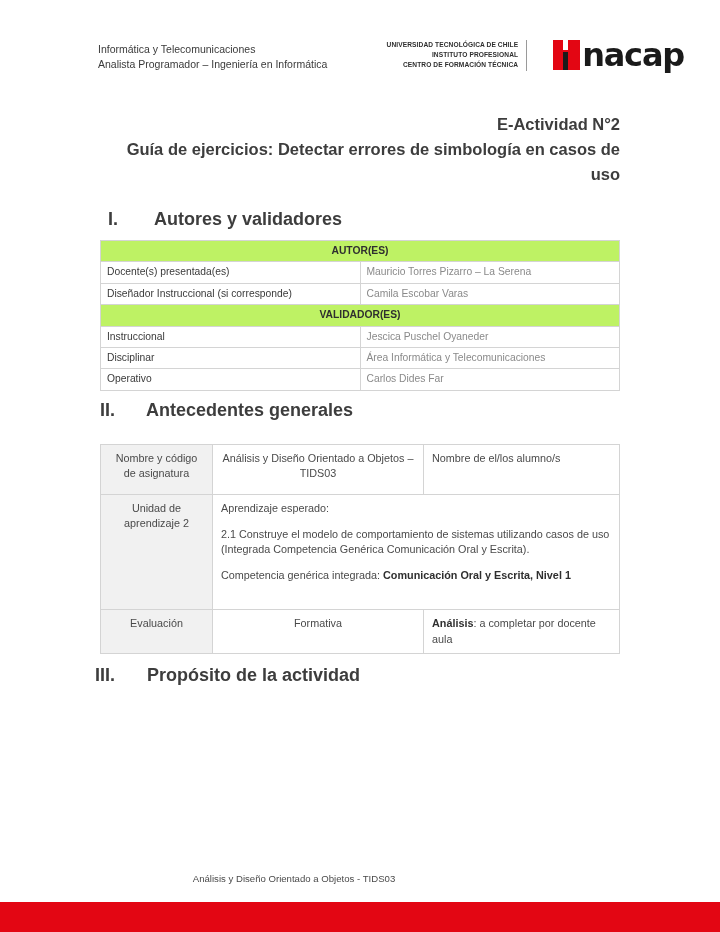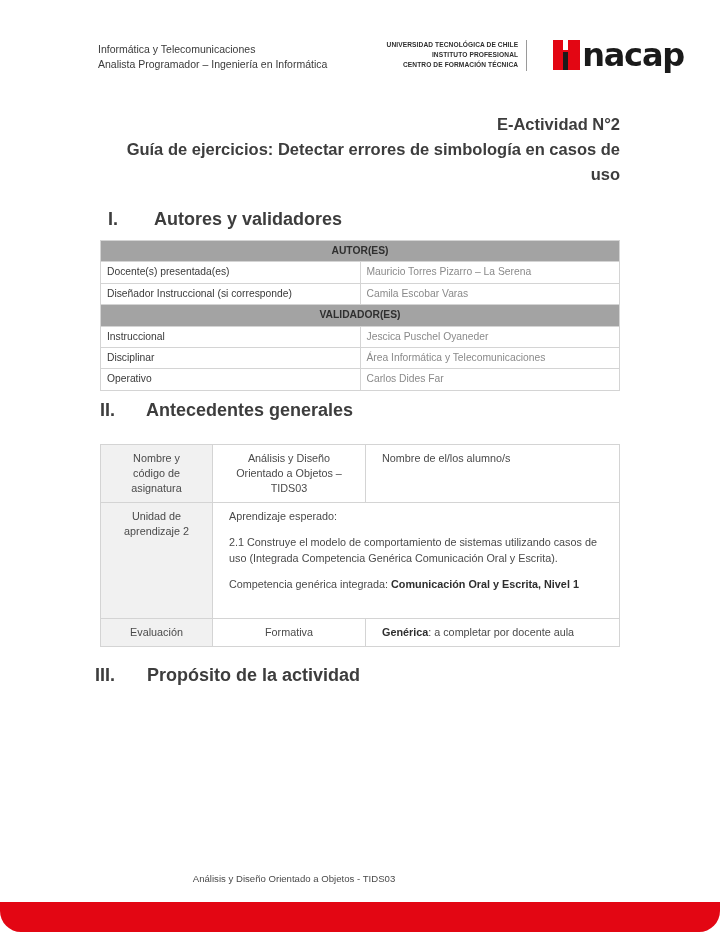--- a/index.html
+++ b/index.html
@@ -7,21 +7,20 @@
     margin: 0; padding: 0;
     width: 720px; height: 932px;
     background: #ffffff;
     font-family: "Liberation Sans", sans-serif;
   }
   #page {
     position: relative;
     width: 720px; height: 932px;
     background: #ffffff;
     overflow: hidden;
-    border-radius: 21px;
   }
 
   
   .doc-header {
     position: absolute;
     top: 40px; left: 98px;
     width: 586px;
     display: flex;
     justify-content: space-between;
     align-items: flex-start;
@@ -115,40 +114,40 @@
     color: #555555;
     table-layout: fixed;
   }
   table.doc-table td {
     border: 1px solid #d4d4d4;
     padding: 3px 6px;
     vertical-align: top;
     line-height: 1.4;
   }
   .hdr-cell {
-    background: #a3a3a3;
+    background: #bef264;
     text-align: center;
     font-weight: bold;
     color: #2f2f2f;
   }
   .shade { background: #f1f1f1; }
   .lbl { color: #3a3a3a; }
   .val { color: #8a8a8a; }
   .ctr { text-align: center; }
   .bold-inline { font-weight: bold; color: #2f2f2f; }
 
   
   #table-autores { top: 240px; left: 100px; width: 520px; }
   #table-autores td.c1 { width: 202px; }
 
   
   #table-antecedentes { top: 444px; left: 100px; width: 520px; font-size: 10.8px; }
-  #table-antecedentes td { padding: 6px 16px; color: #4a4a4a; }
+  #table-antecedentes td { padding: 6px 8px; color: #4a4a4a; }
   #table-antecedentes td.a1 { width: 112px; }
-  #table-antecedentes td.a2 { width: 153px; }
+  #table-antecedentes td.a2 { width: 211px; }
 
   .unit-cell { line-height: 1.55; }
   .unit-cell p { margin: 0 0 11px 0; }
   .unit-cell p:last-child { margin-bottom: 20px; }
 
   
   .body-par {
     position: absolute;
     font-size: 10.6px;
     line-height: 1.62;
@@ -251,21 +250,21 @@
         <td class="a1 shade ctr">Unidad de aprendizaje 2</td>
         <td class="unit-cell" colspan="2">
           <p>Aprendizaje esperado:</p>
           <p>2.1 Construye el modelo de comportamiento de sistemas utilizando casos de uso (Integrada Competencia Genérica Comunicación Oral y Escrita).</p>
           <p><span>Competencia genérica integrada: </span><span class="bold-inline">Comunicación Oral y Escrita, Nivel 1</span></p>
         </td>
       </tr>
       <tr>
         <td class="a1 shade ctr">Evaluación</td>
         <td class="a2 ctr">Formativa</td>
-        <td><span class="bold-inline">Genérica</span><span>: a completar por docente aula</span></td>
+        <td><span class="bold-inline">Análisis</span><span>: a completar por docente aula</span></td>
       </tr>
     </tbody>
   </table>
 
   <div class="sec-heading" style="top:665px; left:95px;">
     <span class="sec-num" style="width:52px;">III.</span>
     <span>Propósito de la actividad</span>
   </div>
 
 

